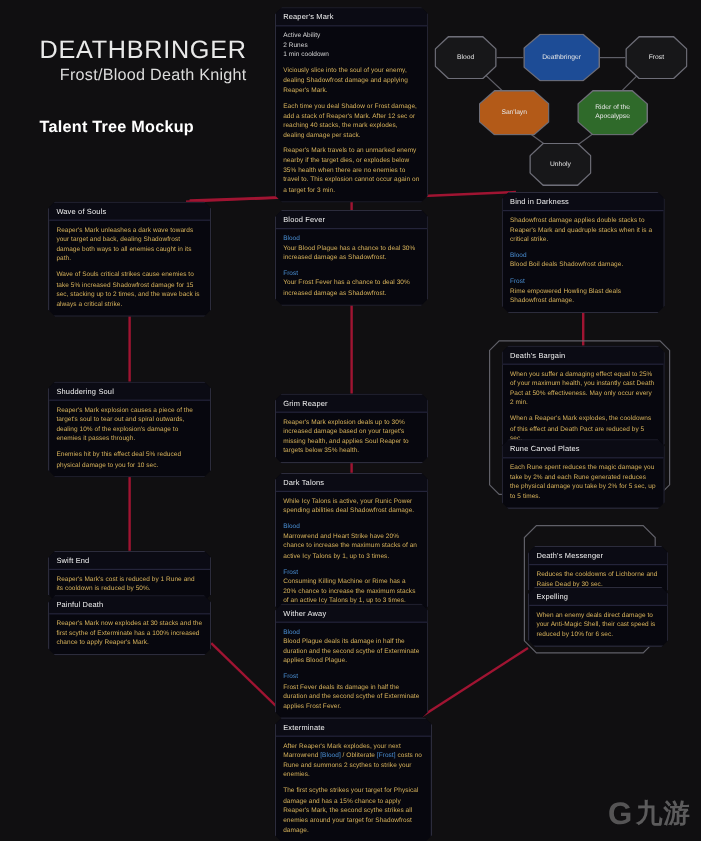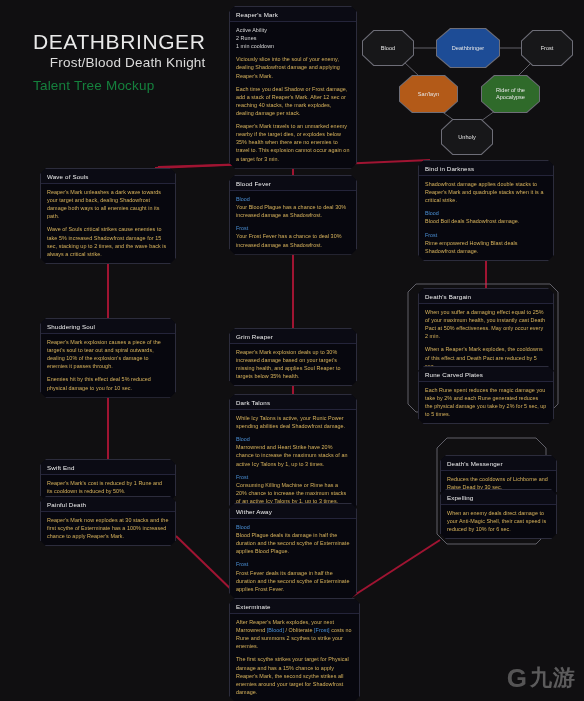--- a/index.html
+++ b/index.html
@@ -9,21 +9,21 @@
     background:#100f11;
     color:#cfcfcf;
   }
   #stage{position:absolute;inset:0;width:584px;height:701px;border-radius:22px;}
   
   #links{position:absolute;left:0;top:0;width:584px;height:701px;z-index:1;}
   
   .title-block{position:absolute;left:33px;top:30px;z-index:4;}
   .t-main{font-size:21px;letter-spacing:.6px;color:#e9e9e9;font-weight:400;line-height:1.1;}
   .t-sub{font-size:13.5px;color:#dcdcdc;margin-top:2px;letter-spacing:.2px;text-align:right;}
-  .t-mock{font-size:13.5px;color:#15803d;margin-top:8px;letter-spacing:.2px;}
+  .t-mock{font-size:13.5px;color:#ffffff;margin-top:28px;letter-spacing:.2px;font-weight:bold;}
   
   .card{
     position:absolute;z-index:3;
     background:#07070e;
     border:1px solid #2c2c3c;
     box-sizing:border-box;
     padding:0;
     clip-path:polygon(6px 0,calc(100% - 6px) 0,100% 6px,100% calc(100% - 6px),calc(100% - 6px) 100%,6px 100%,0 calc(100% - 6px),0 6px);
   }
   .card .hd{

